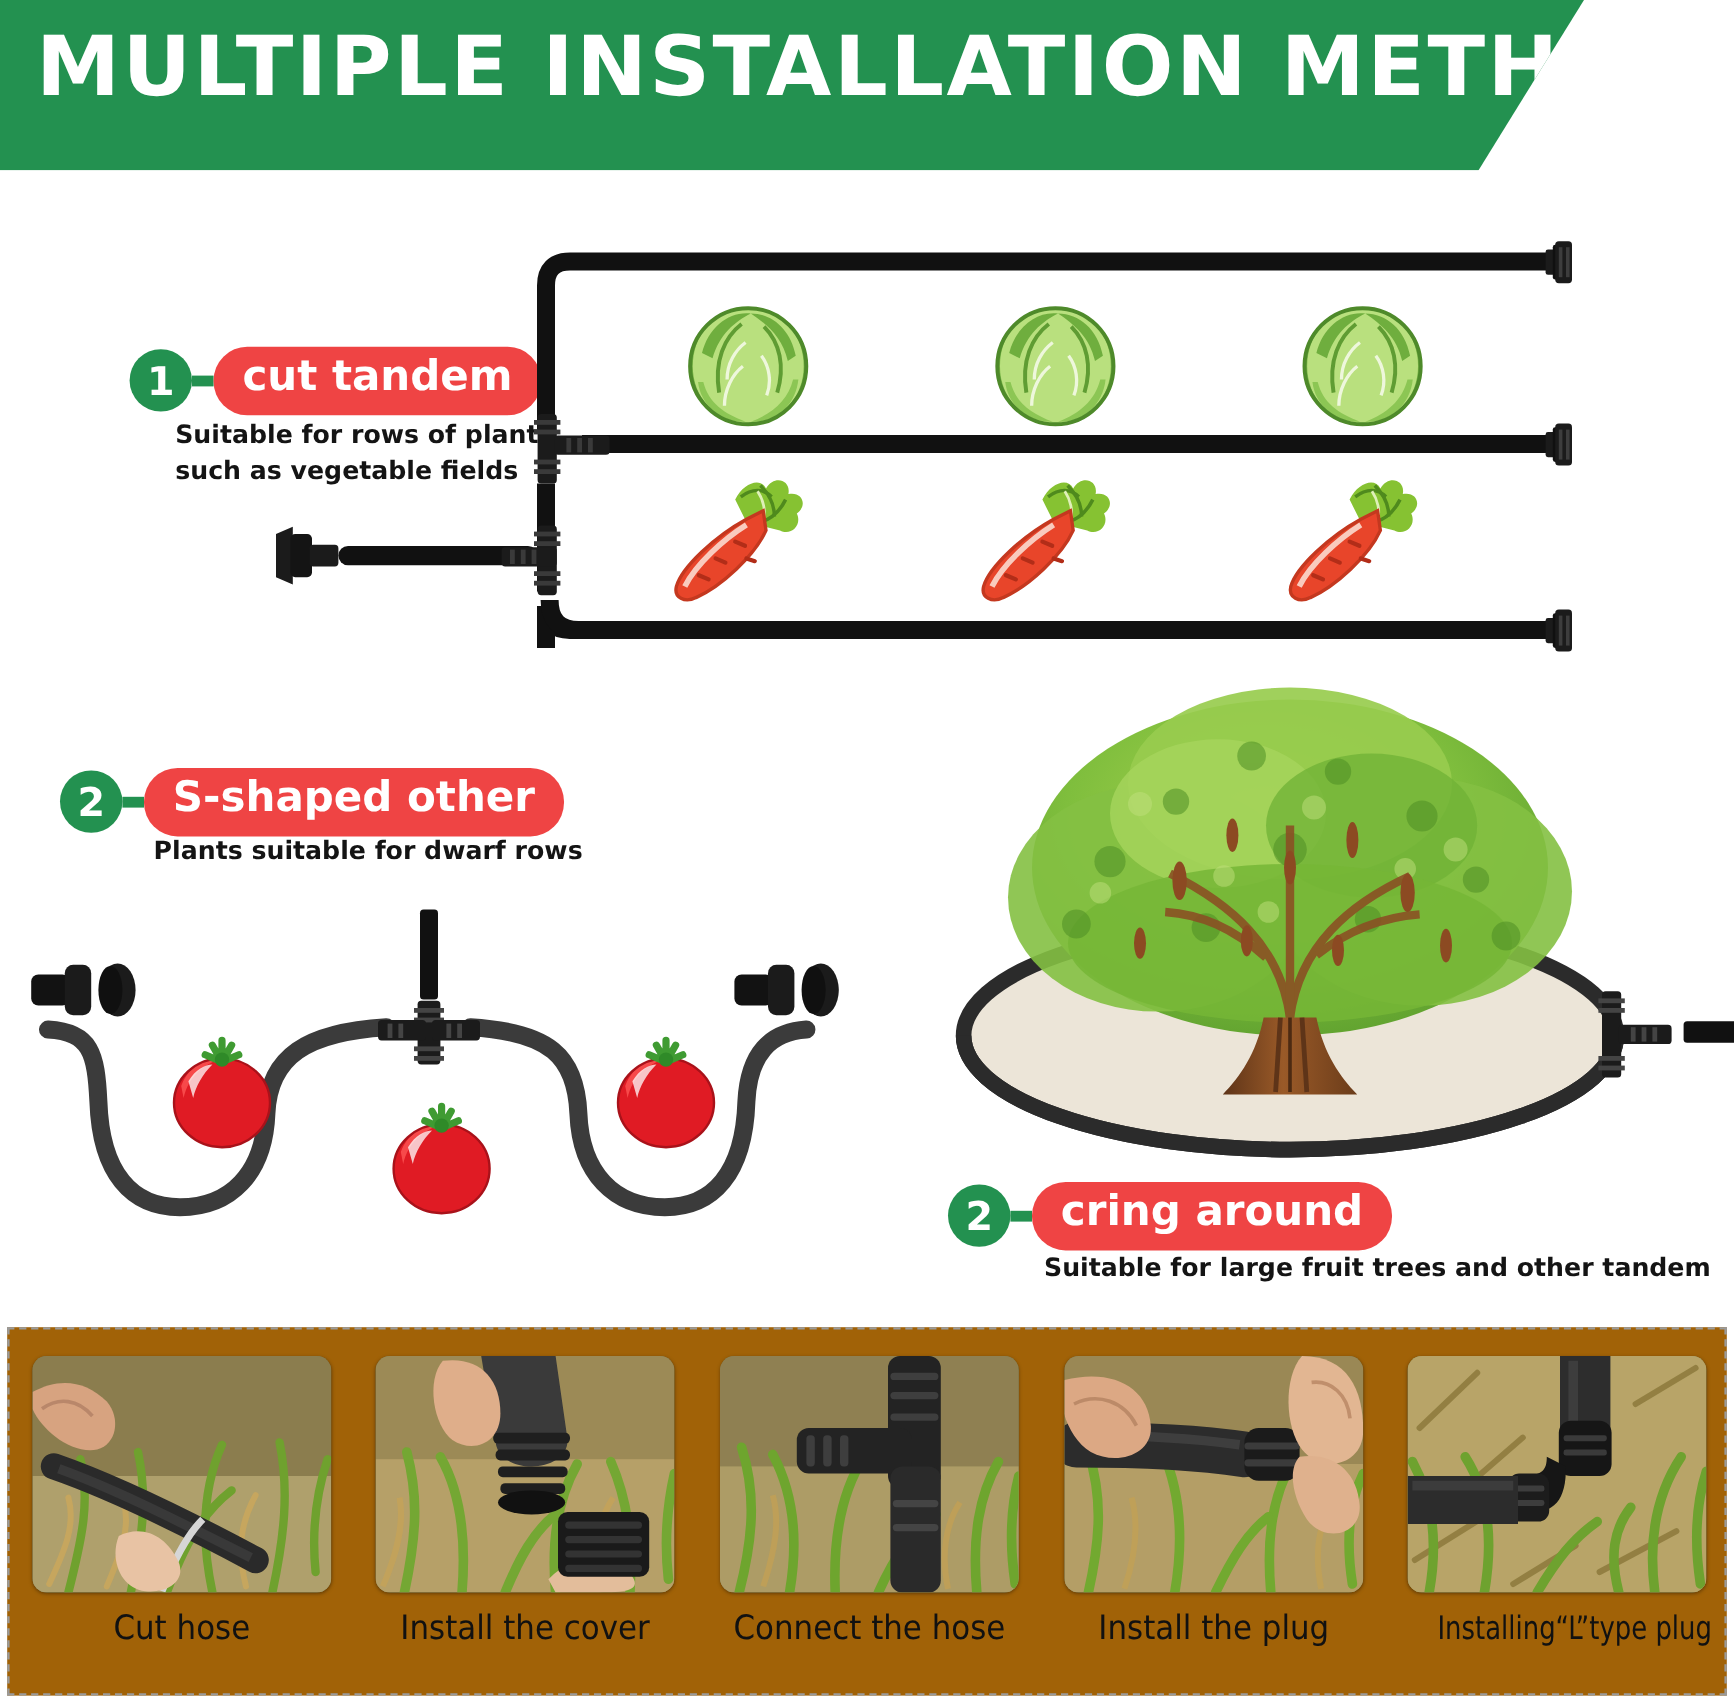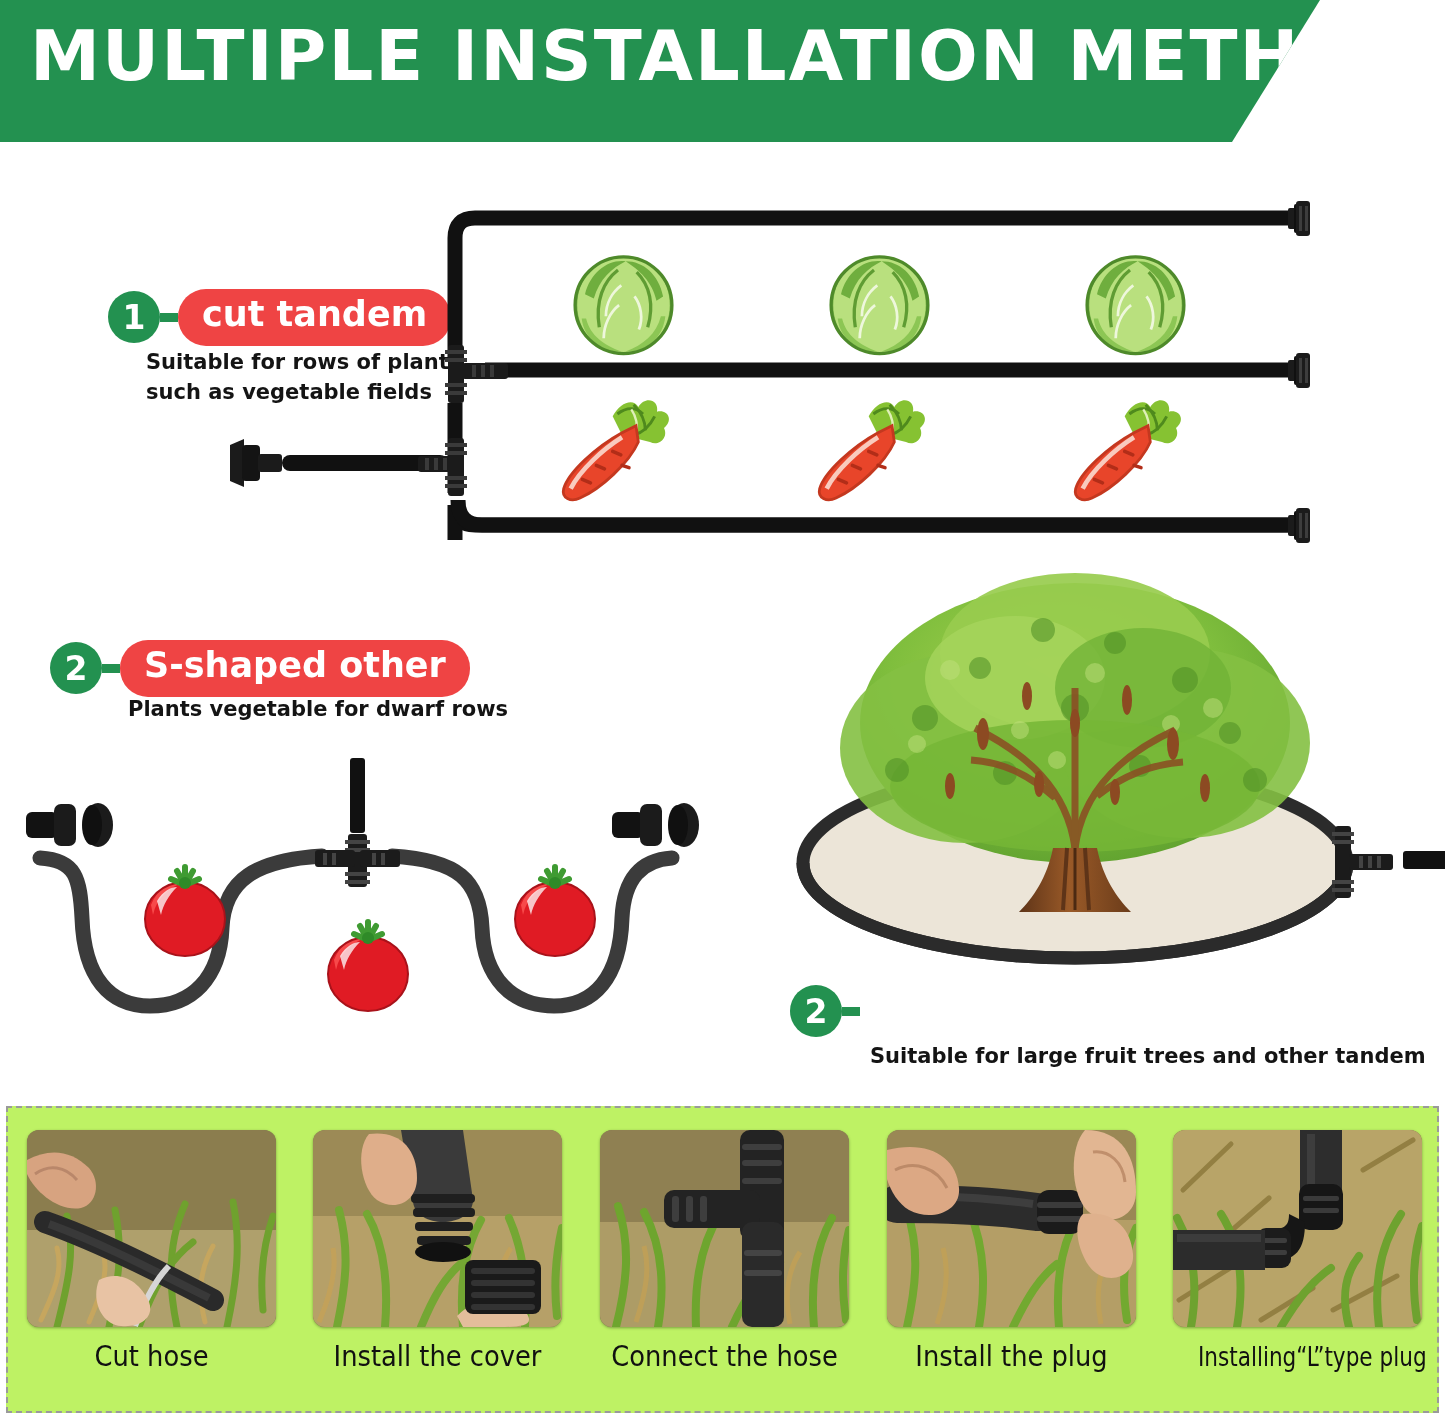--- a/index.html
+++ b/index.html
@@ -58,21 +58,21 @@
     font-size: 21px;
     line-height: 1.42;
     color: #141414;
     white-space: pre-line;
   }
 
   
   .strip {
     position: absolute; left: 6px; top: 1106px;
     width: 1433px; height: 307px;
-    background: #bef264;
+    background: #a16207;
     border: 2px dashed #9a9a9a;
   }
   .thumbs {
     position: absolute; left: 0; top: 22px; width: 1433px; height: 200px;
     display: flex; justify-content: space-around; align-items: flex-start;
   }
   .thumb {
     width: 249px; height: 197px; border-radius: 12px;
     overflow: hidden; position: relative;
     box-shadow: 0 1px 3px rgba(0,0,0,.35);
@@ -269,21 +269,21 @@
       <path d="M26 76 l7 3" stroke="#b22d18" stroke-width="3" stroke-linecap="round"></path>
       <path d="M60 64 l6 2" stroke="#b22d18" stroke-width="3" stroke-linecap="round"></path>
     </g>
   </svg>
 
   <div class="badge" style="left:50px; top:640px;">
     <div class="badge-num">2</div>
     <div class="badge-dash"></div>
     <div class="badge-pill">S-shaped other</div>
   </div>
-  <div class="badge-sub" style="left:128px; top:695px;">Plants vegetable for dwarf rows</div>
+  <div class="badge-sub" style="left:128px; top:695px;">Plants suitable for dwarf rows</div>
 
   <svg style="position:absolute; left:20px; top:750px;" width="700" height="300" viewBox="0 0 700 300">
 
     <path d="M 20 108 C 56 110 60 128 62 168 C 64 228 90 256 130 256 C 172 256 200 228 202 178 C 204 130 236 110 302 106" fill="none" stroke="#3b3b3b" stroke-width="15" stroke-linecap="round"></path>
 
     <path d="M 372 106 C 438 110 460 130 462 178 C 464 228 492 256 534 256 C 574 256 600 228 602 168 C 604 128 622 110 652 108" fill="none" stroke="#3b3b3b" stroke-width="15" stroke-linecap="round"></path>
 
     <rect x="330" y="8" width="15" height="75" rx="3" fill="#111111"></rect>
 
     <g>
@@ -440,20 +440,21 @@
       <rect x="584" y="308" width="4" height="12" fill="#444"></rect>
       <rect x="593" y="308" width="4" height="12" fill="#444"></rect>
       <rect x="602" y="308" width="4" height="12" fill="#444"></rect>
     </g>
     <rect x="628" y="303" width="45" height="18" rx="3" fill="#111111"></rect>
   </svg>
 
   <div class="badge" style="left:790px; top:985px;">
     <div class="badge-num">2</div>
     <div class="badge-dash"></div>
+    <div class="badge-pill">cring around</div>
   </div>
   <div class="badge-sub" style="left:870px; top:1042px;">Suitable for large fruit trees and other tandem</div>
 
   <div class="strip">
 
     <div class="thumbs">
 
       <div class="thumb">
         <svg class="grass" viewBox="0 0 249 197" preserveAspectRatio="none">
           <rect width="249" height="197" fill="#8b7d4e"></rect>

